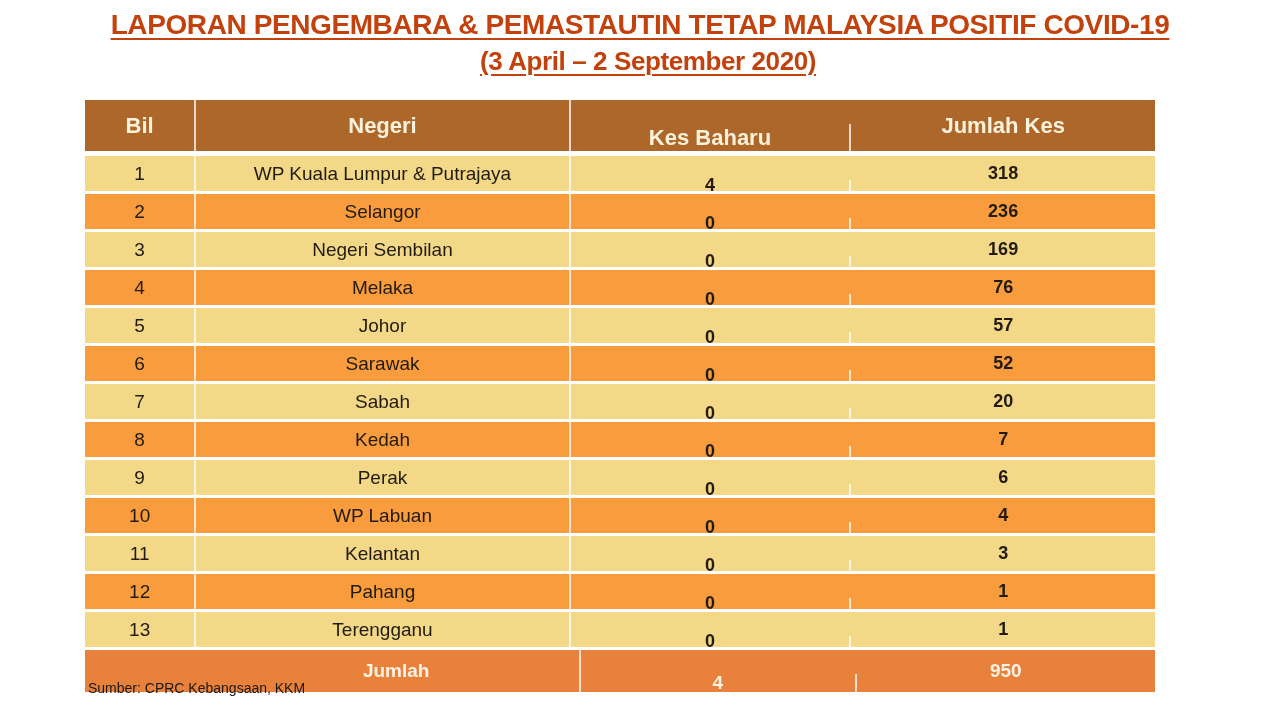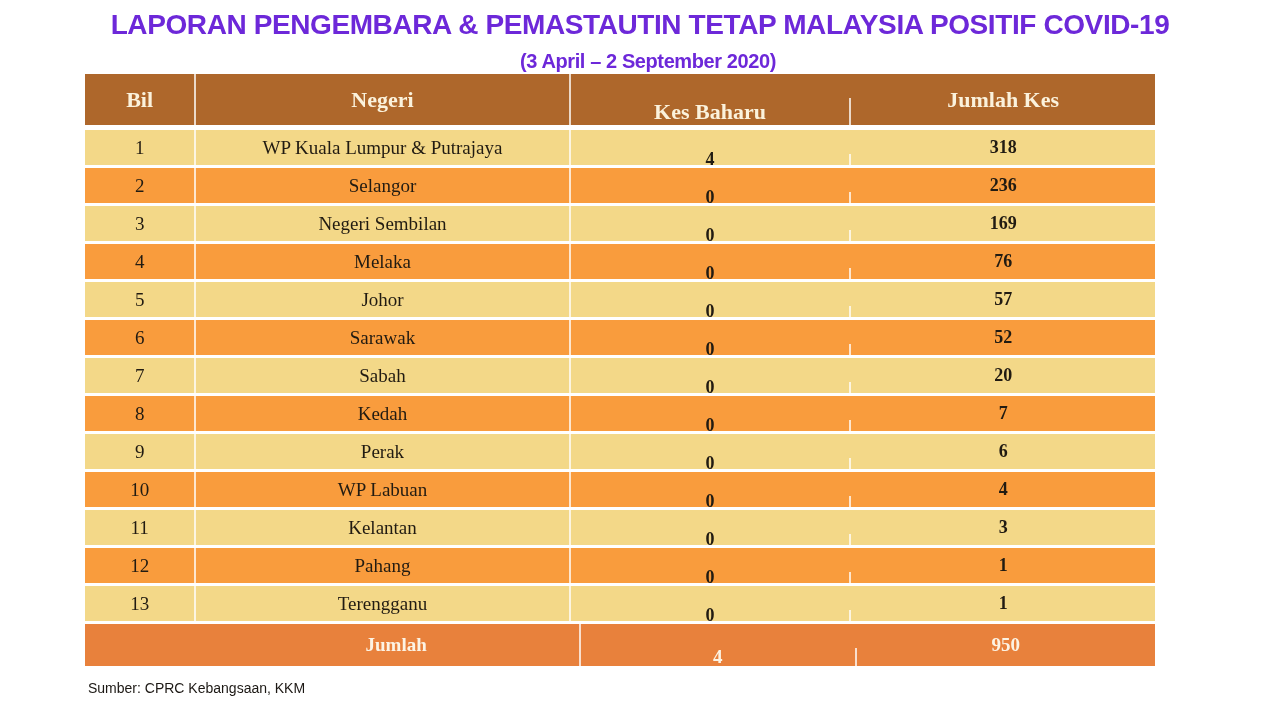--- a/index.html
+++ b/index.html
@@ -11,29 +11,30 @@
   }
   .slide { position: relative; width: 1280px; height: 720px; background: #ffffff; }
 
   
   .title-block { position: absolute; top: 7px; left: 0; width: 1280px; text-align: center; }
   .title-line {
     display: inline-block;
     font-size: 28px;
     font-weight: 600;
     letter-spacing: -0.4px;
-    color: #6d28d9;
+    color: #c2410c;
+    text-decoration: underline;
     text-decoration-thickness: 2px;
     text-underline-offset: 4px;
     line-height: 36px;
   }
-  .title-line2 { font-size: 20px; margin-left: 16px; }
+  .title-line2 { font-size: 26px; margin-left: 16px; }
 
   
-  .data-table { position: absolute; left: 85px; top: 74px; width: 1070px; font-family: Liberation Serif, serif; }
+  .data-table { position: absolute; left: 85px; top: 100px; width: 1070px; }
 
   .thead {
     display: flex;
     height: 51px;
     background: var(--header-bg, #ae672b);
     margin-bottom: 5px;
   }
   .th {
     display: flex; align-items: center; justify-content: center;
     color: var(--header-fg, #fbf2dc);

